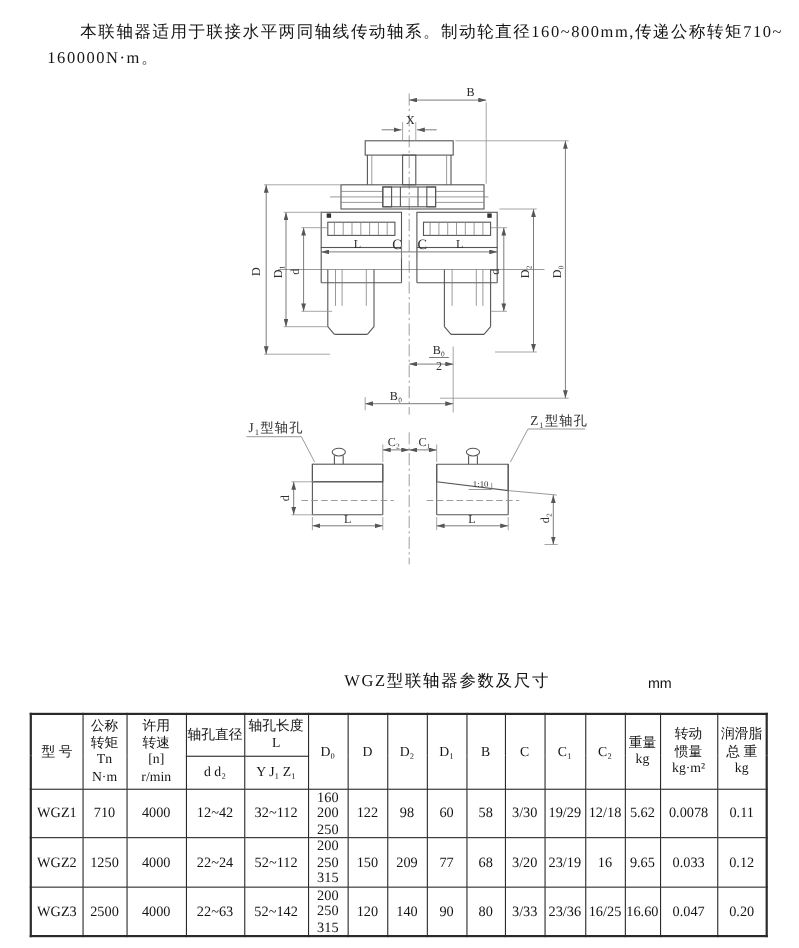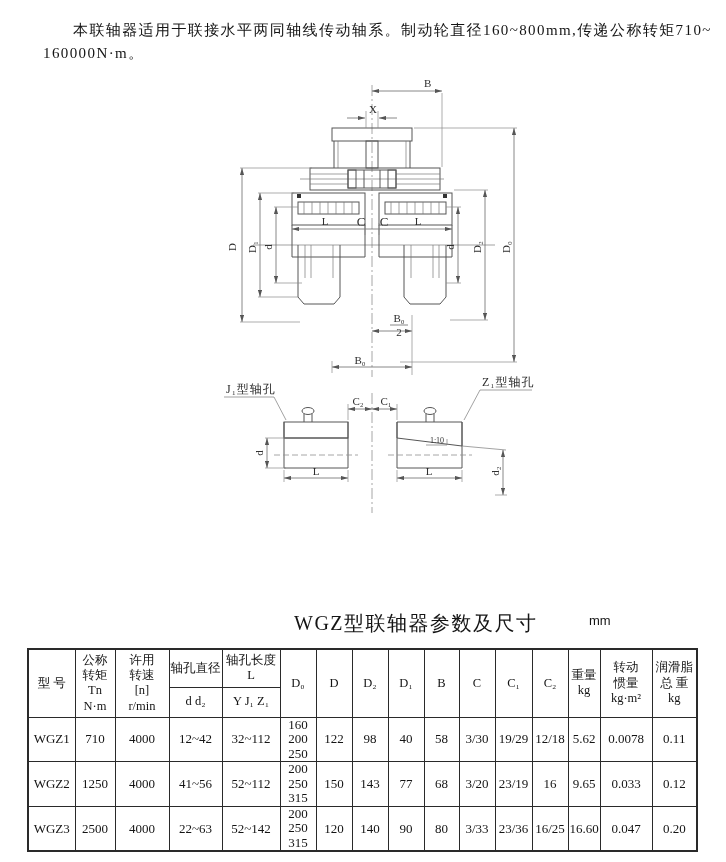--- a/index.html
+++ b/index.html
@@ -8,21 +8,21 @@
     font-family:"Liberation Serif","DejaVu Serif",serif;color:#141414;
     overflow:hidden;
   }
   .intro{
     position:absolute;left:27px;top:4px;width:676px;
     font-size:15px;line-height:23px;letter-spacing:1.4px;
     white-space:pre-wrap;text-indent:2em;margin-left:16px;
   }
   .diagram-wrap{position:absolute;left:0;top:75px;width:726px;height:530px;}
   .tbl-title{
-    position:absolute;left:294px;top:610px;font-size:20px;letter-spacing:1.5px;
+    position:absolute;left:313px;top:610px;font-size:15px;letter-spacing:1.5px;
   }
   .tbl-unit{
     position:absolute;left:589px;top:613px;font-size:13px;
     font-family:"Liberation Sans","DejaVu Sans",sans-serif;
     text-align:right;
   }
   table.params{
     position:absolute;left:27px;top:648px;width:671px;
     border-collapse:collapse;table-layout:fixed;
     border:2px solid #2a2a2a;
@@ -330,40 +330,40 @@
       <td>WGZ1</td>
       <td>710</td>
       <td>4000</td>
       <td>12~42</td>
       <td>32~112</td>
       <td class="multi">160
 200
 250</td>
       <td>122</td>
       <td>98</td>
-      <td>40</td>
+      <td>60</td>
       <td>58</td>
       <td>3/30</td>
       <td>19/29</td>
       <td>12/18</td>
       <td>5.62</td>
       <td>0.0078</td>
       <td>0.11</td>
     </tr>
     <tr class="drow">
       <td>WGZ2</td>
       <td>1250</td>
       <td>4000</td>
-      <td>41~56</td>
+      <td>22~24</td>
       <td>52~112</td>
       <td class="multi">200
 250
 315</td>
       <td>150</td>
-      <td>143</td>
+      <td>209</td>
       <td>77</td>
       <td>68</td>
       <td>3/20</td>
       <td>23/19</td>
       <td>16</td>
       <td>9.65</td>
       <td>0.033</td>
       <td>0.12</td>
     </tr>
     <tr class="drow">

